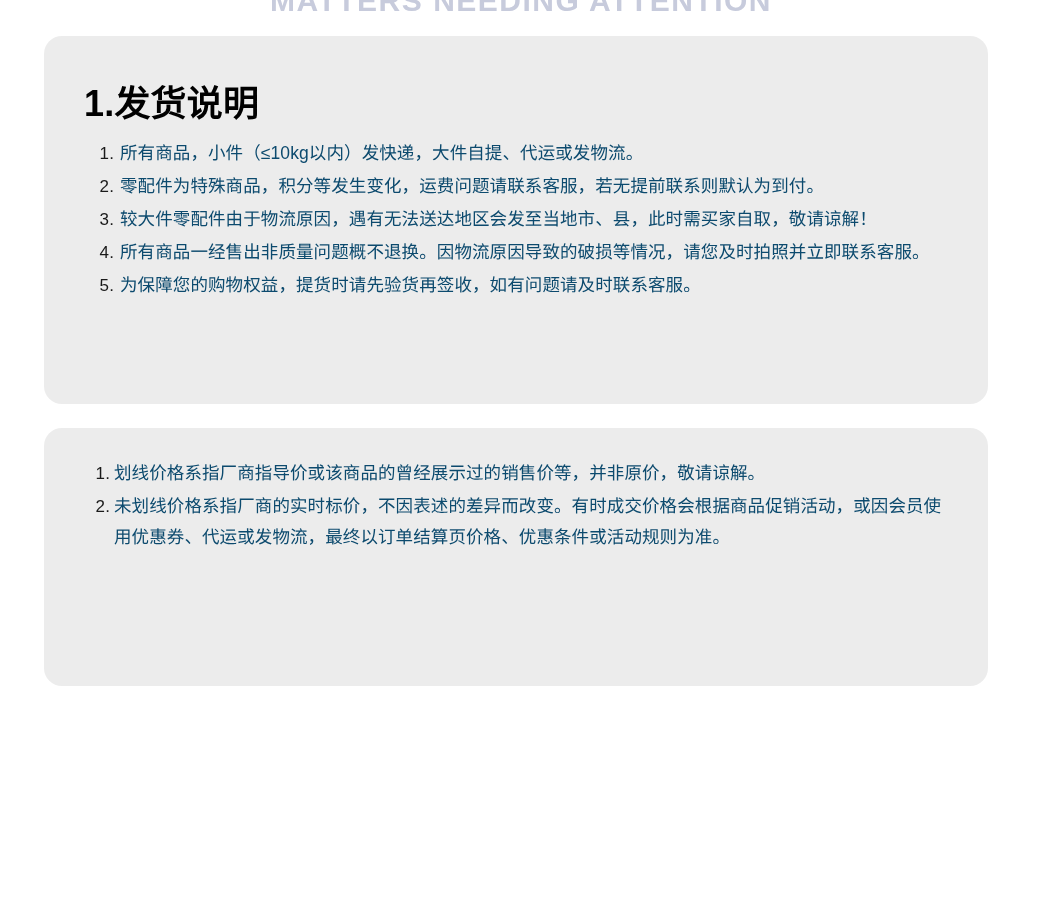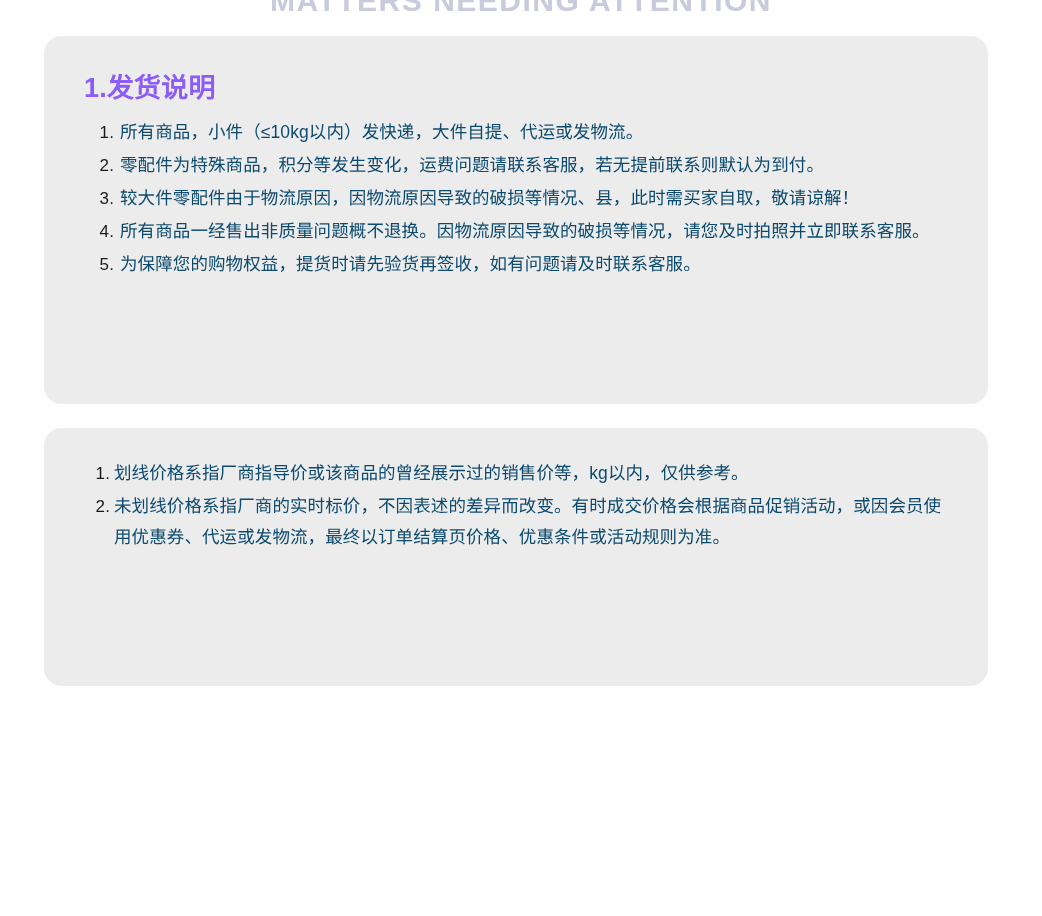--- a/index.html
+++ b/index.html
@@ -46,24 +46,24 @@
   }
   #card-shipping {
     top: 36px;
     height: 368px;
   }
   #card-price {
     top: 428px;
     height: 258px;
   }
   .card-heading {
-    font-size: 27px;
+    font-size: 36px;
     font-weight: 800;
-    color: #8b5cf6;
-    margin: 0 0 12px 6px;
+    color: #000000;
+    margin: 8px 0 12px 6px;
     letter-spacing: 0.2px;
   }
   ol.items {
     list-style: none;
     margin: 0;
     padding: 0;
     counter-reset: li;
   }
   ol.items > li {
     counter-increment: li;
@@ -100,26 +100,26 @@
 
 <div class="page">
 
   <div class="banner-title">MATTERS NEEDING ATTENTION</div>
 
   <section class="card" id="card-shipping">
     <h2 class="card-heading">1.发货说明</h2>
     <ol class="items">
       <li>所有商品，小件（≤10kg以内）发快递，大件自提、代运或发物流。</li>
       <li>零配件为特殊商品，积分等发生变化，运费问题请联系客服，若无提前联系则默认为到付。</li>
-      <li>较大件零配件由于物流原因，因物流原因导致的破损等情况、县，此时需买家自取，敬请谅解！</li>
+      <li>较大件零配件由于物流原因，遇有无法送达地区会发至当地市、县，此时需买家自取，敬请谅解！</li>
       <li>所有商品一经售出非质量问题概不退换。因物流原因导致的破损等情况，请您及时拍照并立即联系客服。</li>
       <li>为保障您的购物权益，提货时请先验货再签收，如有问题请及时联系客服。</li>
     </ol>
   </section>
 
   <section class="card" id="card-price">
     <ol class="items">
-      <li>划线价格系指厂商指导价或该商品的曾经展示过的销售价等，kg以内，仅供参考。</li>
+      <li>划线价格系指厂商指导价或该商品的曾经展示过的销售价等，并非原价，敬请谅解。</li>
       <li>未划线价格系指厂商的实时标价，不因表述的差异而改变。有时成交价格会根据商品促销活动，或因会员使用优惠券、代运或发物流，最终以订单结算页价格、优惠条件或活动规则为准。</li>
     </ol>
   </section>
 
 </div>
 
 </body></html>

